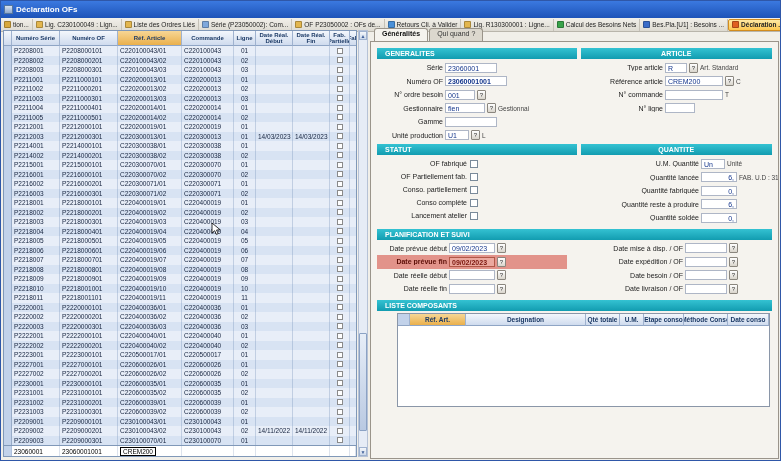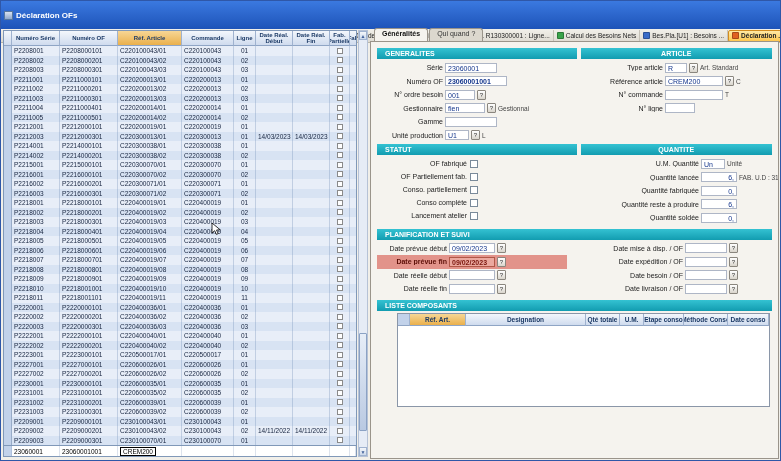--- a/index.html
+++ b/index.html
@@ -1,20 +1,20 @@
 <!DOCTYPE html>
 <html><head>
 <meta charset="utf-8">
 <style>
   * { margin:0; padding:0; box-sizing:border-box; }
   html,body { background:#888; font-family:"Liberation Sans", sans-serif; }
   .window { position:relative; width:781px; height:461px; border:1px solid #2f57a8; background:#f1efe9; overflow:hidden; }
 
   
-  .titlebar { height:28px; background:linear-gradient(#3b79e0,#1d53b8); color:#fff; display:flex; align-items:center; gap:3px; padding-left:3px; font-size:8px; font-weight:bold; }
+  .titlebar { height:17px; background:linear-gradient(#3b79e0,#1d53b8); color:#fff; display:flex; align-items:center; gap:3px; padding-left:3px; font-size:8px; font-weight:bold; }
   .title-icon { width:9px; height:9px; background:linear-gradient(#d8e2f0,#8fa8cc); border:1px solid #56779f; }
 
   
   .tabbar { height:14px; background:linear-gradient(#f2f0ea,#dedbd2); border-bottom:1px solid #b9b5ab; display:flex; align-items:center; overflow:hidden; white-space:nowrap; font-size:6.5px; color:#222; }
   .tab { display:flex; align-items:center; gap:2px; height:12px; padding:0 3px; border-right:1px solid #c6c2b8; flex:none; }
   .tab.active { background:linear-gradient(#ffe9a4,#fec850); border:1px solid #d28c1e; border-radius:2px; font-weight:bold; }
   .tab-icon { width:7px; height:7px; border-radius:1px; border:1px solid rgba(0,0,0,.25); flex:none; }
 
   
   .grid { position:absolute; left:2px; top:29px; width:354px; height:427px; background:#fff; border:1px solid #8098b8; display:flex; flex-direction:column; overflow:hidden; }

